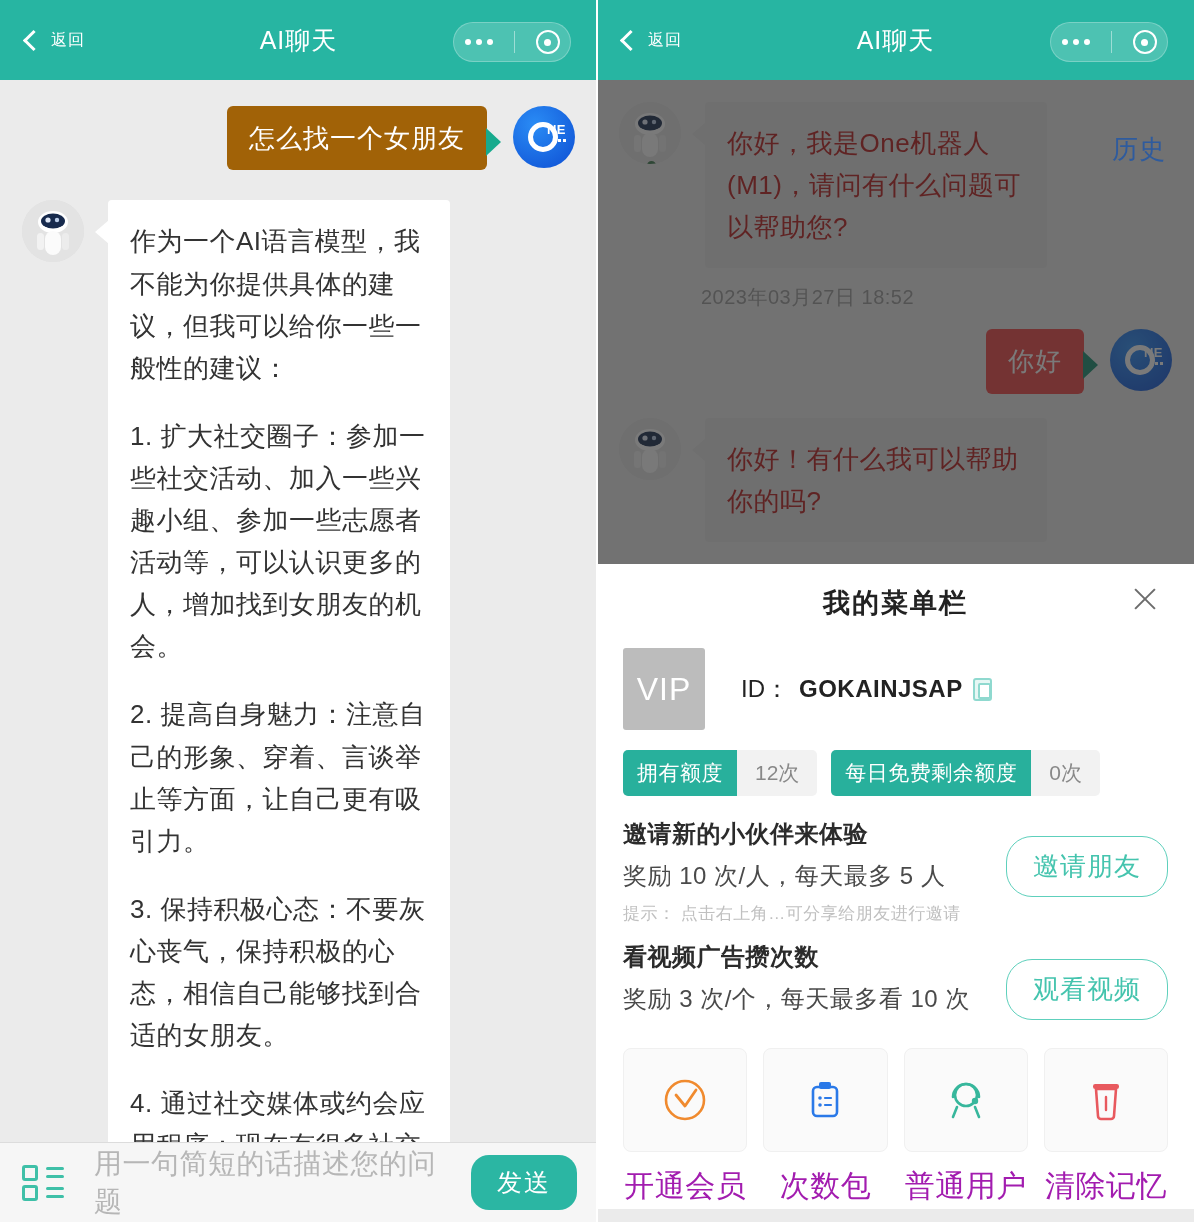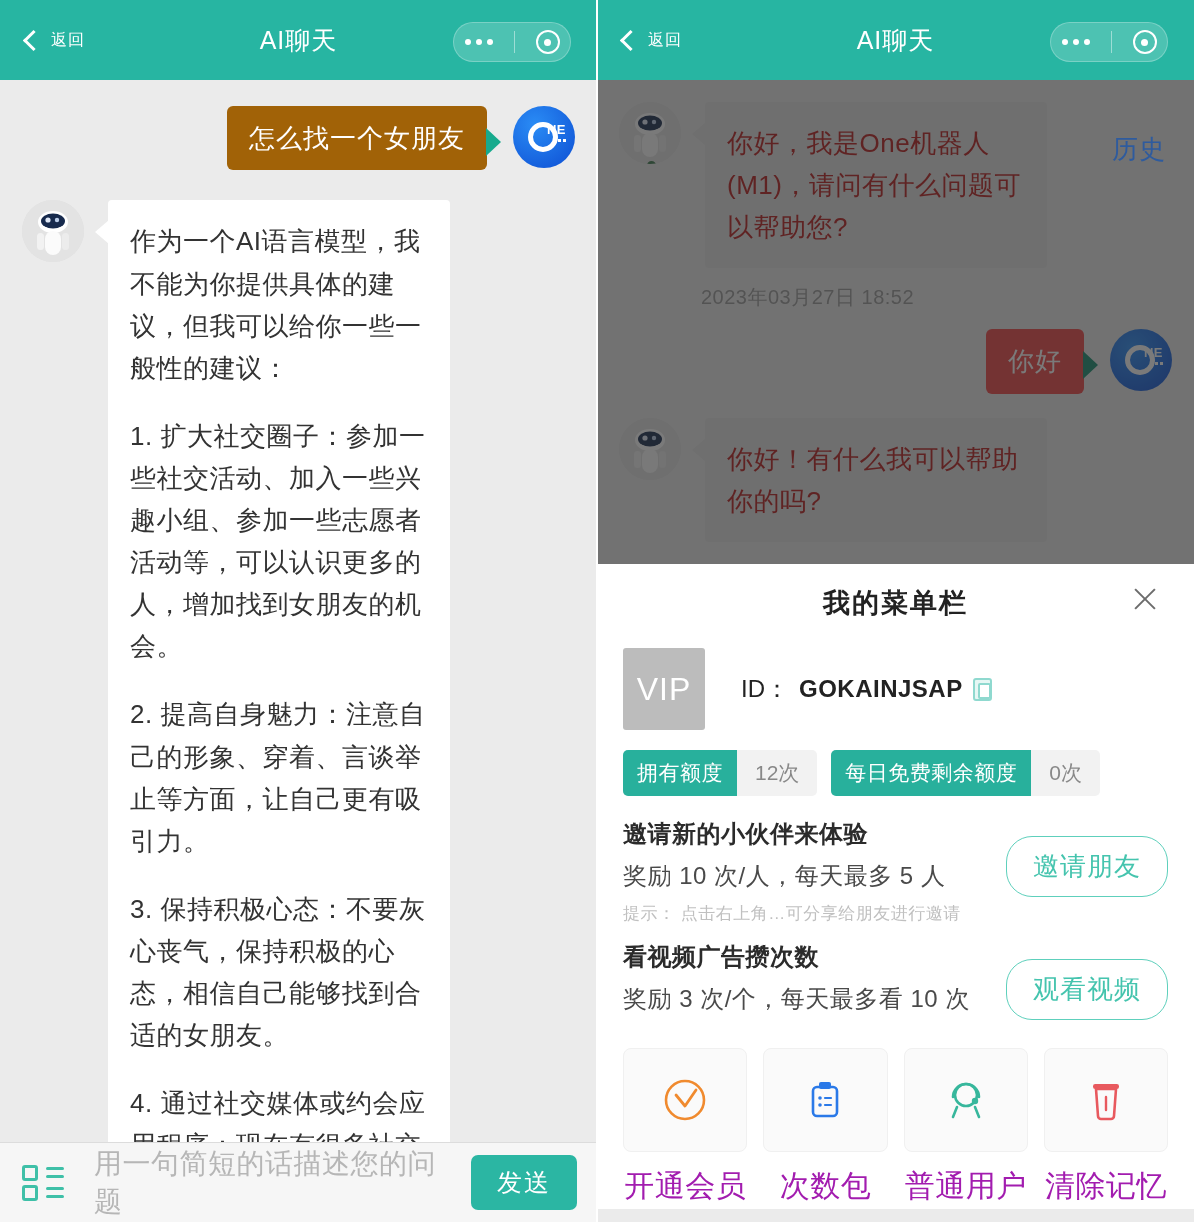--- a/index.html
+++ b/index.html
@@ -100,21 +100,21 @@
   .menu-icon { width:46px; height:38px; position:relative; flex-shrink:0; }
   .menu-icon .sq {
     position:absolute; width:16px; height:16px; border:3px solid #3fc0a8; border-radius:3px; left:2px;
   }
   .menu-icon .sq.s1 { top:1px; } .menu-icon .sq.s2 { top:21px; }
   .menu-icon .ln { position:absolute; left:26px; width:18px; height:3px; background:#3fc0a8; border-radius:2px;}
   .menu-icon .ln.l1 { top:3px; } .menu-icon .ln.l2 { top:11px; }
   .menu-icon .ln.l3 { top:23px; } .menu-icon .ln.l4 { top:31px; }
   .ph { flex:1; font-size:28px; color:#b6b6b6; letter-spacing:0.5px; padding-left:12px; }
   .send-btn {
-    background:#2bb6a3; color:#ffffff; font-size:25px; border-radius:7px;
+    background:#2bb6a3; color:#ffffff; font-size:25px; border-radius:18px;
     padding:11px 26px; letter-spacing:2px; flex-shrink:0;
   }
 
   
   .panel-right { background:#ebebeb; }
   .right-chat { position:relative; height:497px; overflow:hidden; background:#ebebeb; }
   .dim { position:absolute; inset:0; background:rgba(40,40,40,0.62); z-index:5; }
   .hist {
     position:absolute; right:28px; top:52px; font-size:26px; color:#2e5b9e; z-index:6;
     letter-spacing:1px;

